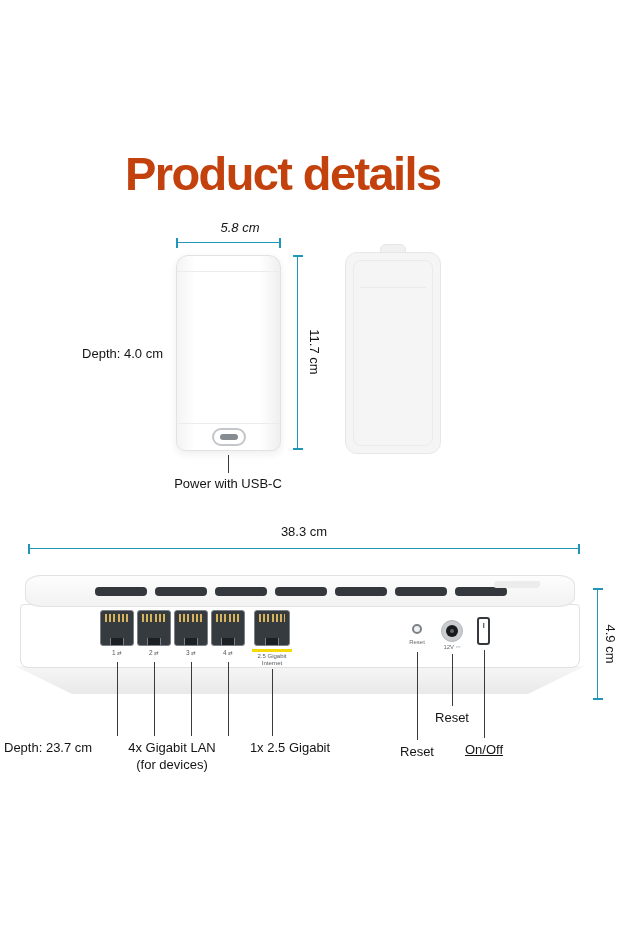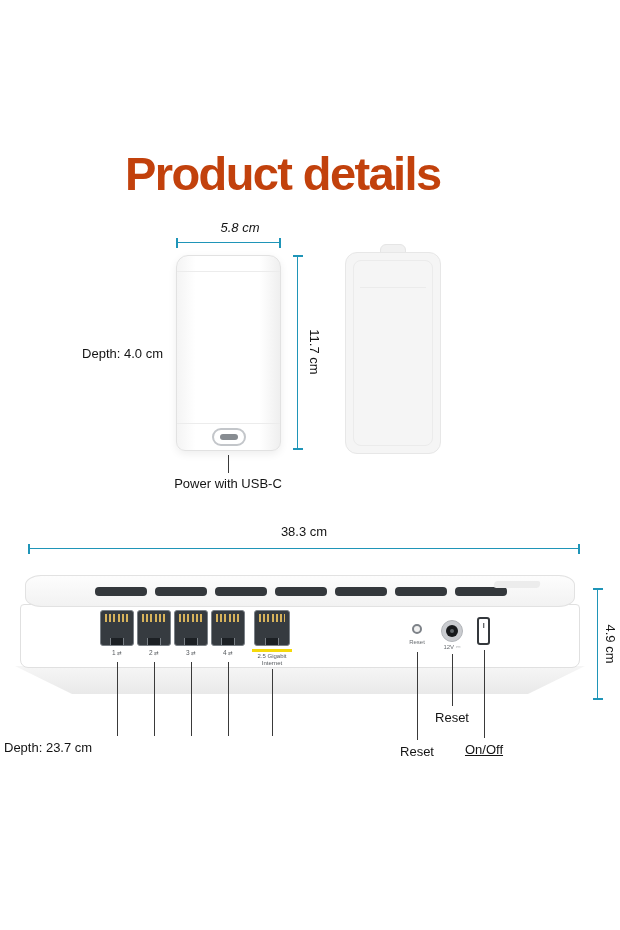--- a/index.html
+++ b/index.html
@@ -192,21 +192,26 @@
 
   <div class="cline" style="left:116.5px; top:662px; height:74px;"></div>
   <div class="cline" style="left:153.5px; top:662px; height:74px;"></div>
   <div class="cline" style="left:190.5px; top:662px; height:74px;"></div>
   <div class="cline" style="left:227.5px; top:662px; height:74px;"></div>
   <div class="cline" style="left:271.5px; top:669px; height:67px;"></div>
   <div class="cline" style="left:416.5px; top:652px; height:88px;"></div>
   <div class="cline" style="left:451.5px; top:654px; height:52px;"></div>
   <div class="cline" style="left:483.5px; top:650px; height:88px;"></div>
 
+  <div class="callout" style="left:97px; top:740px; width:150px;">
+    <div>4x Gigabit LAN</div>
+    <div>(for devices)</div>
+  </div>
   <div class="callout" style="left:215px; top:740px; width:150px;">
+    <div>1x 2.5 Gigabit</div>
   </div>
   <div class="callout" style="left:387px; top:744px; width:60px;">Reset</div>
   <div class="callout" style="left:422px; top:710px; width:60px;">Reset</div>
   <div class="callout" style="left:454px; top:742px; width:60px;text-decoration:underline;">On/Off</div>
 
   <div class="lbl" style="left:4px; top:740px; width:120px;">Depth: 23.7 cm</div>
 
   <div class="dim-v" style="left:597px; top:588px; height:112px;"></div>
   <div class="lbl center rot" style="left:586px; top:637px; width:50px; height:14px;">4.9 cm</div>
 

